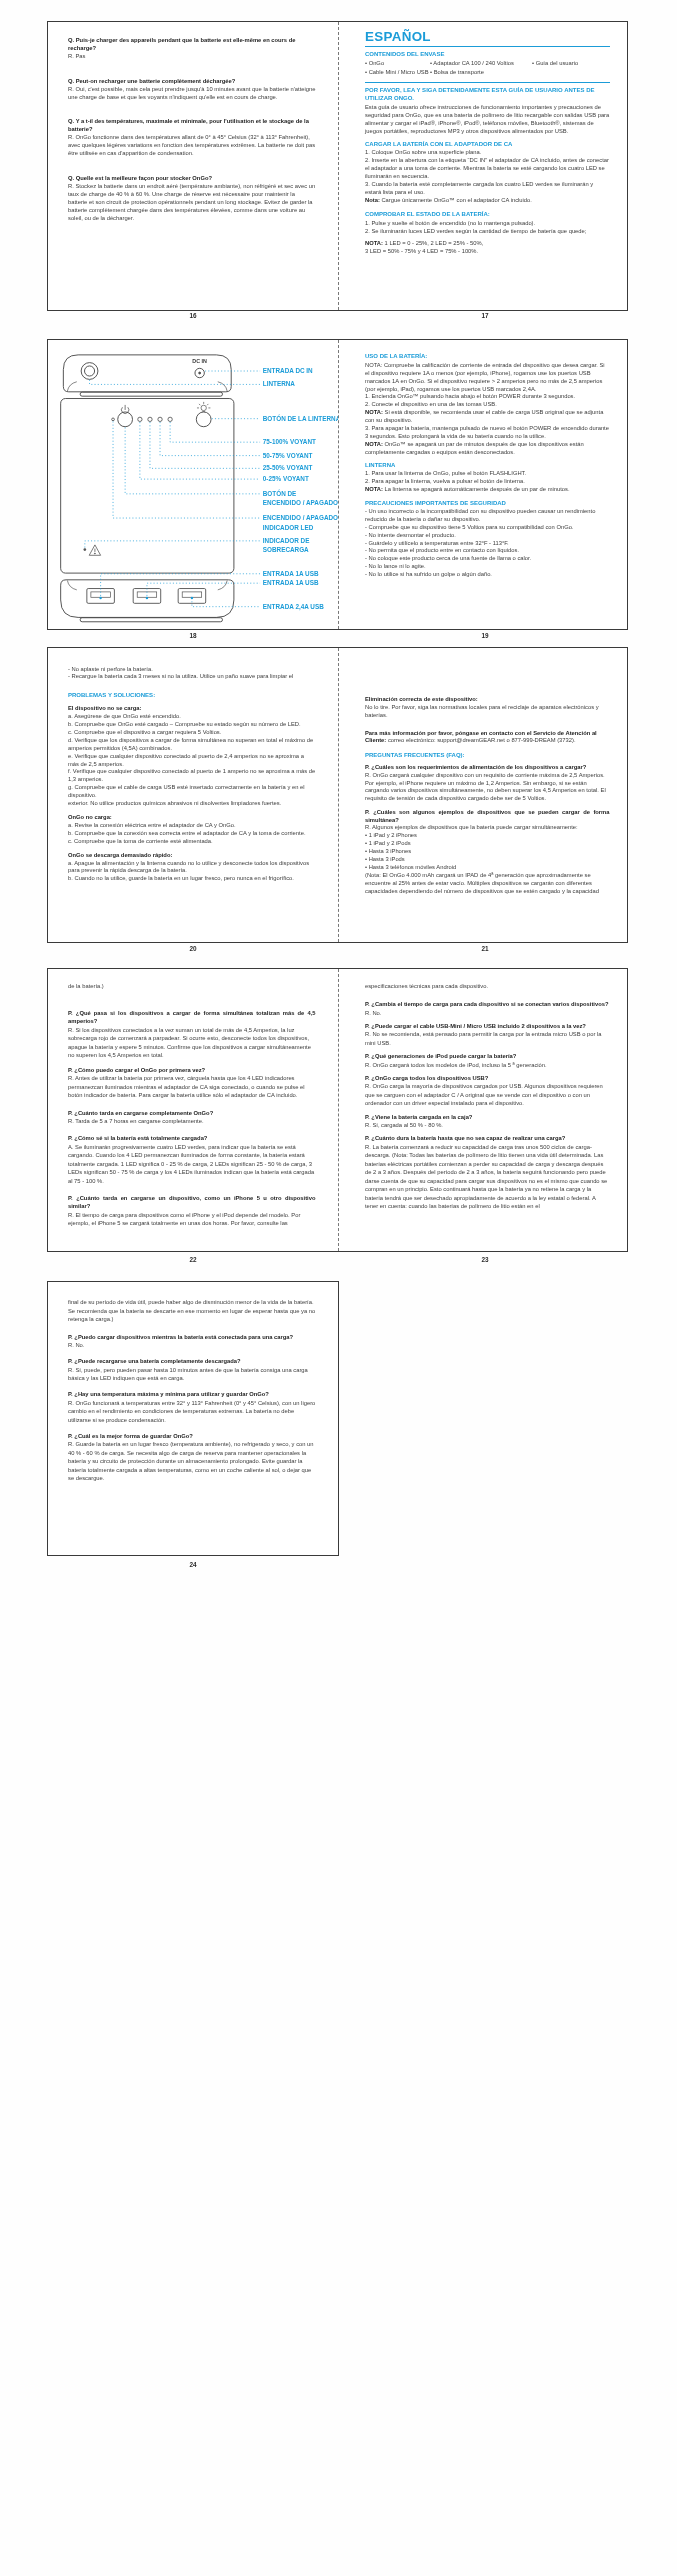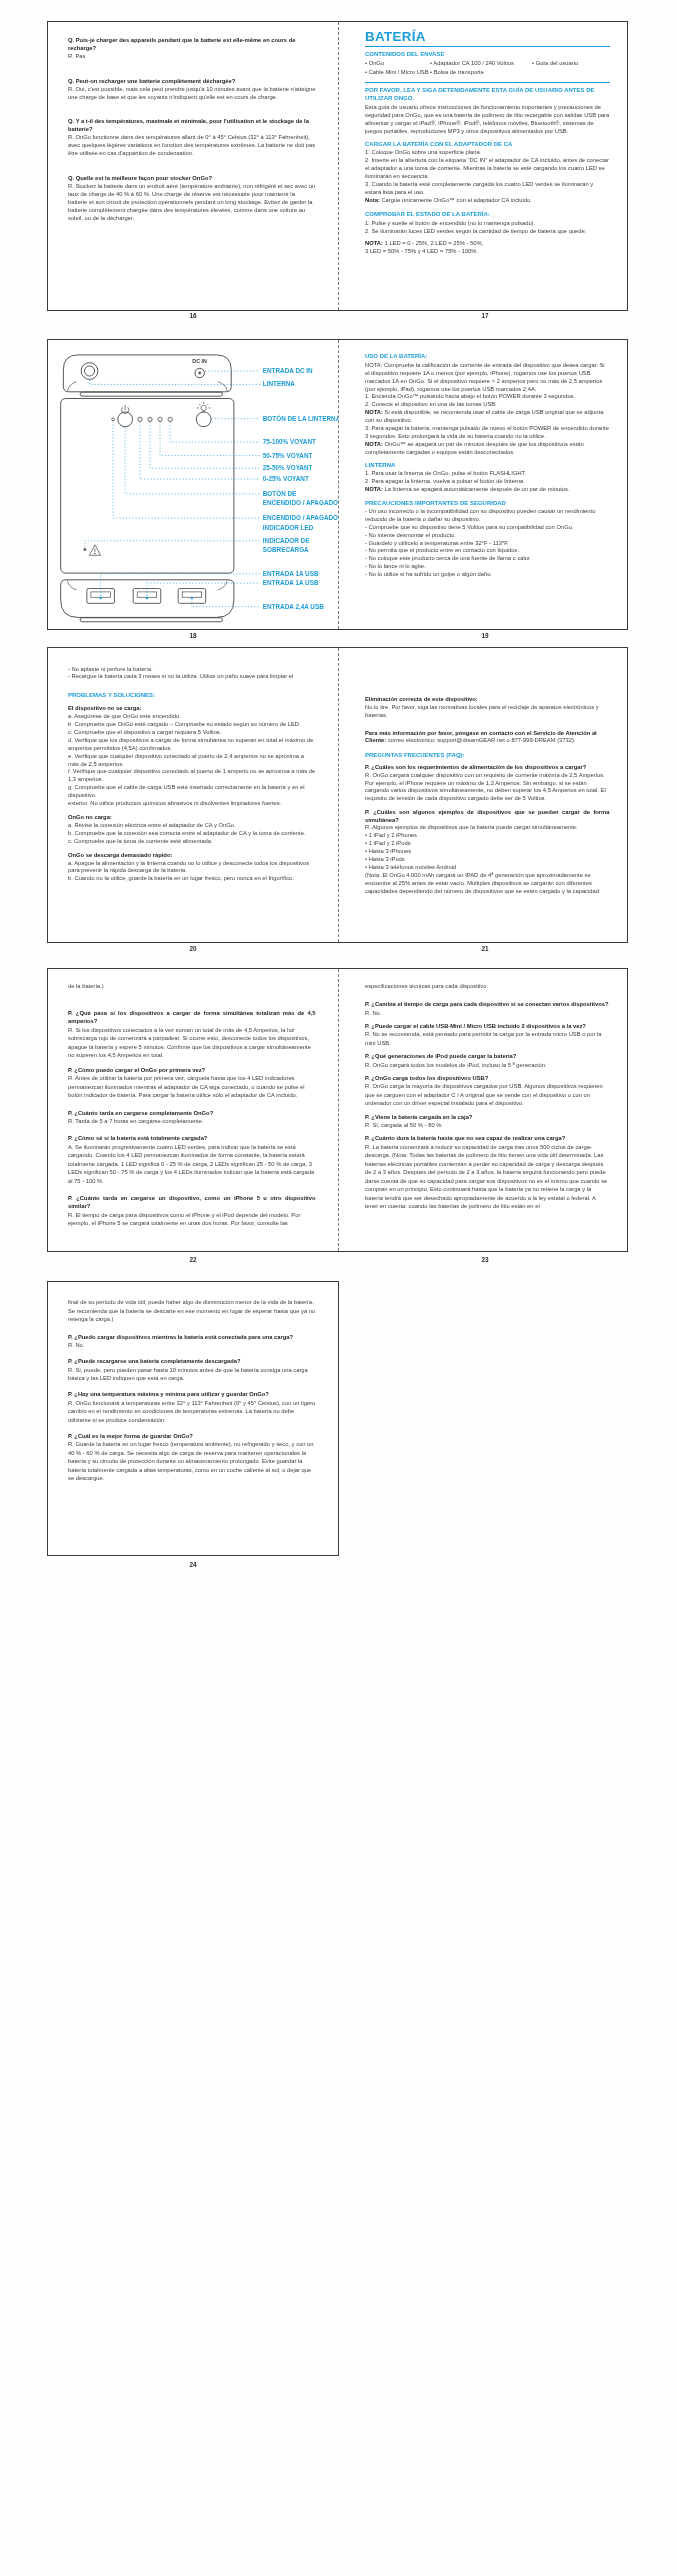--- a/index.html
+++ b/index.html
@@ -44,21 +44,21 @@
       <div style="margin-top:17px;">
         <div class="t q">Q. Y a t-il des températures, maximale et minimale, pour l'utilisation et le stockage de la batterie?</div>
         <div class="t">R. OnGo fonctionne dans des températures allant de 0° à 45° Celsius (32° à 113° Fahrenheit), avec quelques légères variations en fonction des températures extrêmes. La batterie ne doit pas être utilisée en cas d'apparition de condensation.</div>
       </div>
       <div style="margin-top:17px;">
         <div class="t q">Q. Quelle est la meilleure façon pour stocker OnGo?</div>
         <div class="t">R. Stockez la batterie dans un endroit aéré (température ambiante), non réfrigéré et sec avec un taux de charge de 40 % à 60 %. Une charge de réserve est nécessaire pour maintenir la batterie et son circuit de protection opérationnels pendant un long stockage. Evitez de garder la batterie complètement chargée dans des températures élevées, comme dans une voiture au soleil, ou de la décharger.</div>
       </div>
     </div>
     <div class="page right" style="padding:7.4px 17.5px 0 27.5px;">
-      <div class="title">BATERÍA</div>
+      <div class="title">ESPAÑOL</div>
       <div class="rule" style="margin:2px 0 3.4px;"></div>
       <div class="hb">CONTENIDOS DEL ENVASE</div>
       <div class="crow t" style="margin-top:1.3px;">
         <div class="c1">• OnGo</div>
         <div class="c2">• Adaptador CA 100 / 240 Voltios</div>
         <div class="c3">• Guía del usuario</div>
       </div>
       <div class="crow t" style="margin-top:1.3px;">
         <div class="c1">• Cable Mini / Micro USB</div>
         <div class="c2">• Bolsa de transporte</div>

